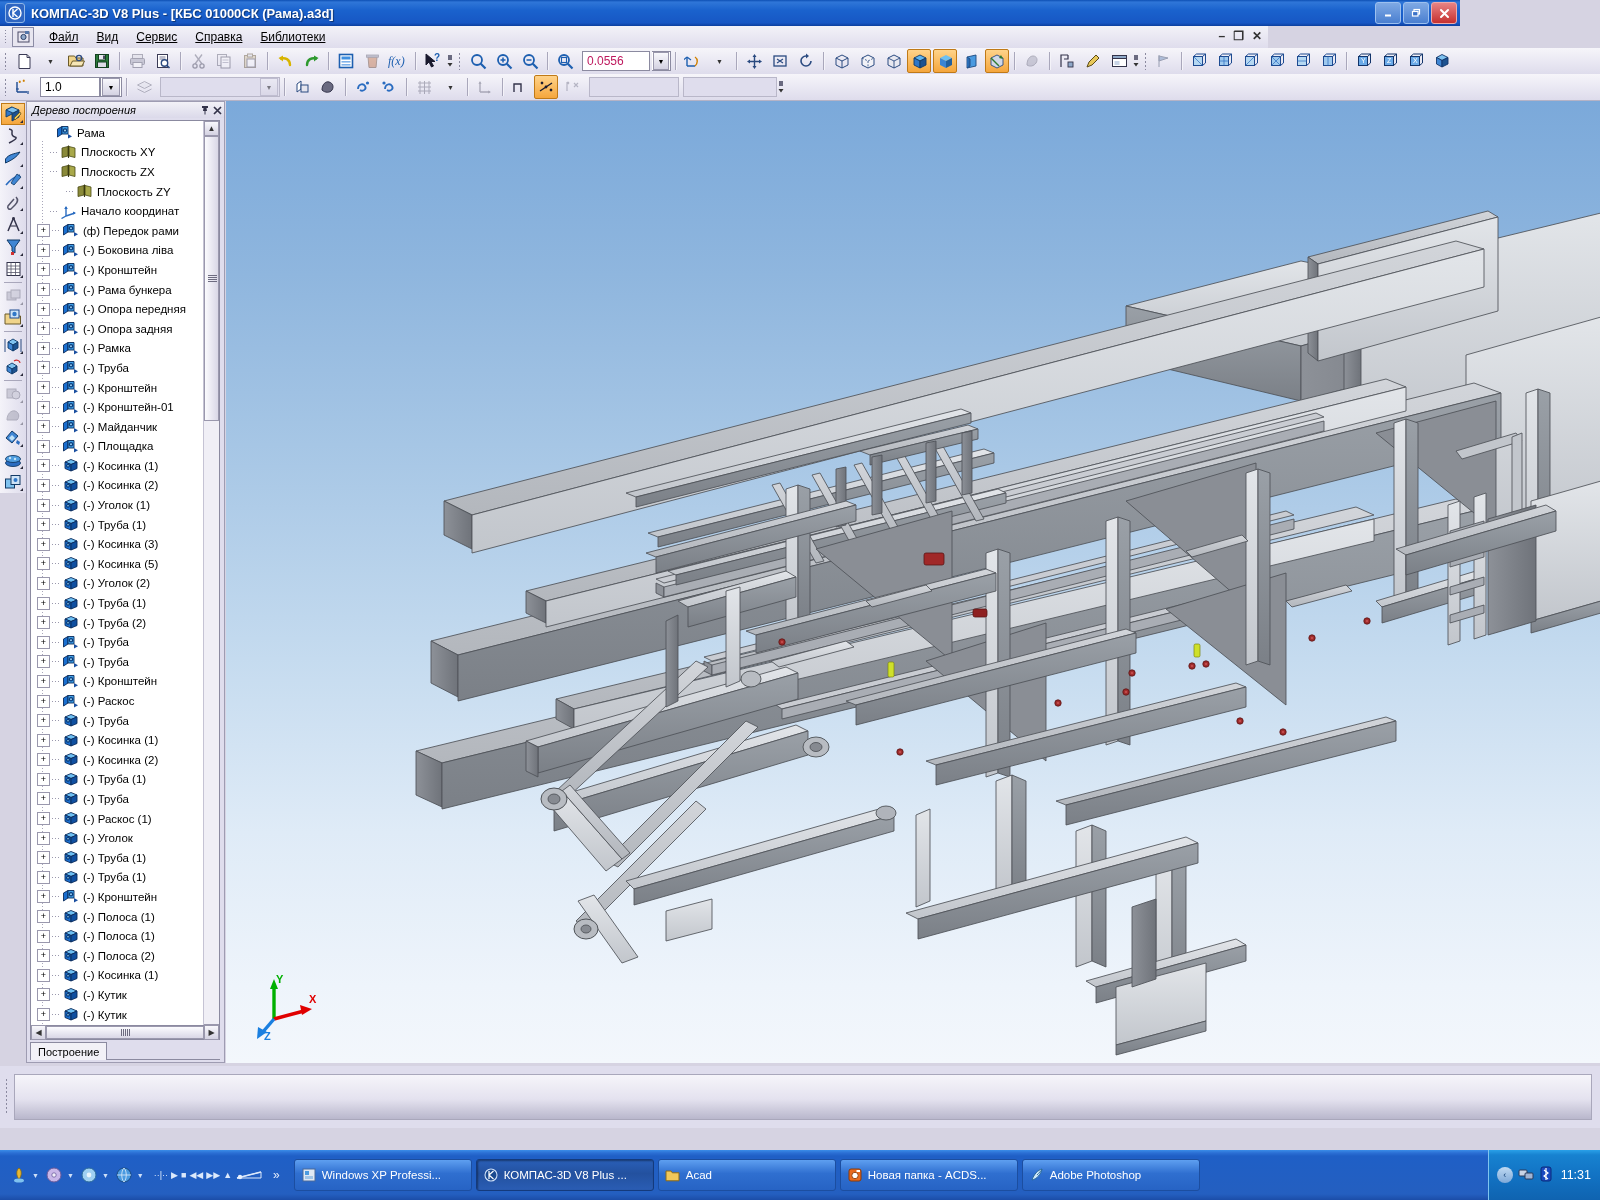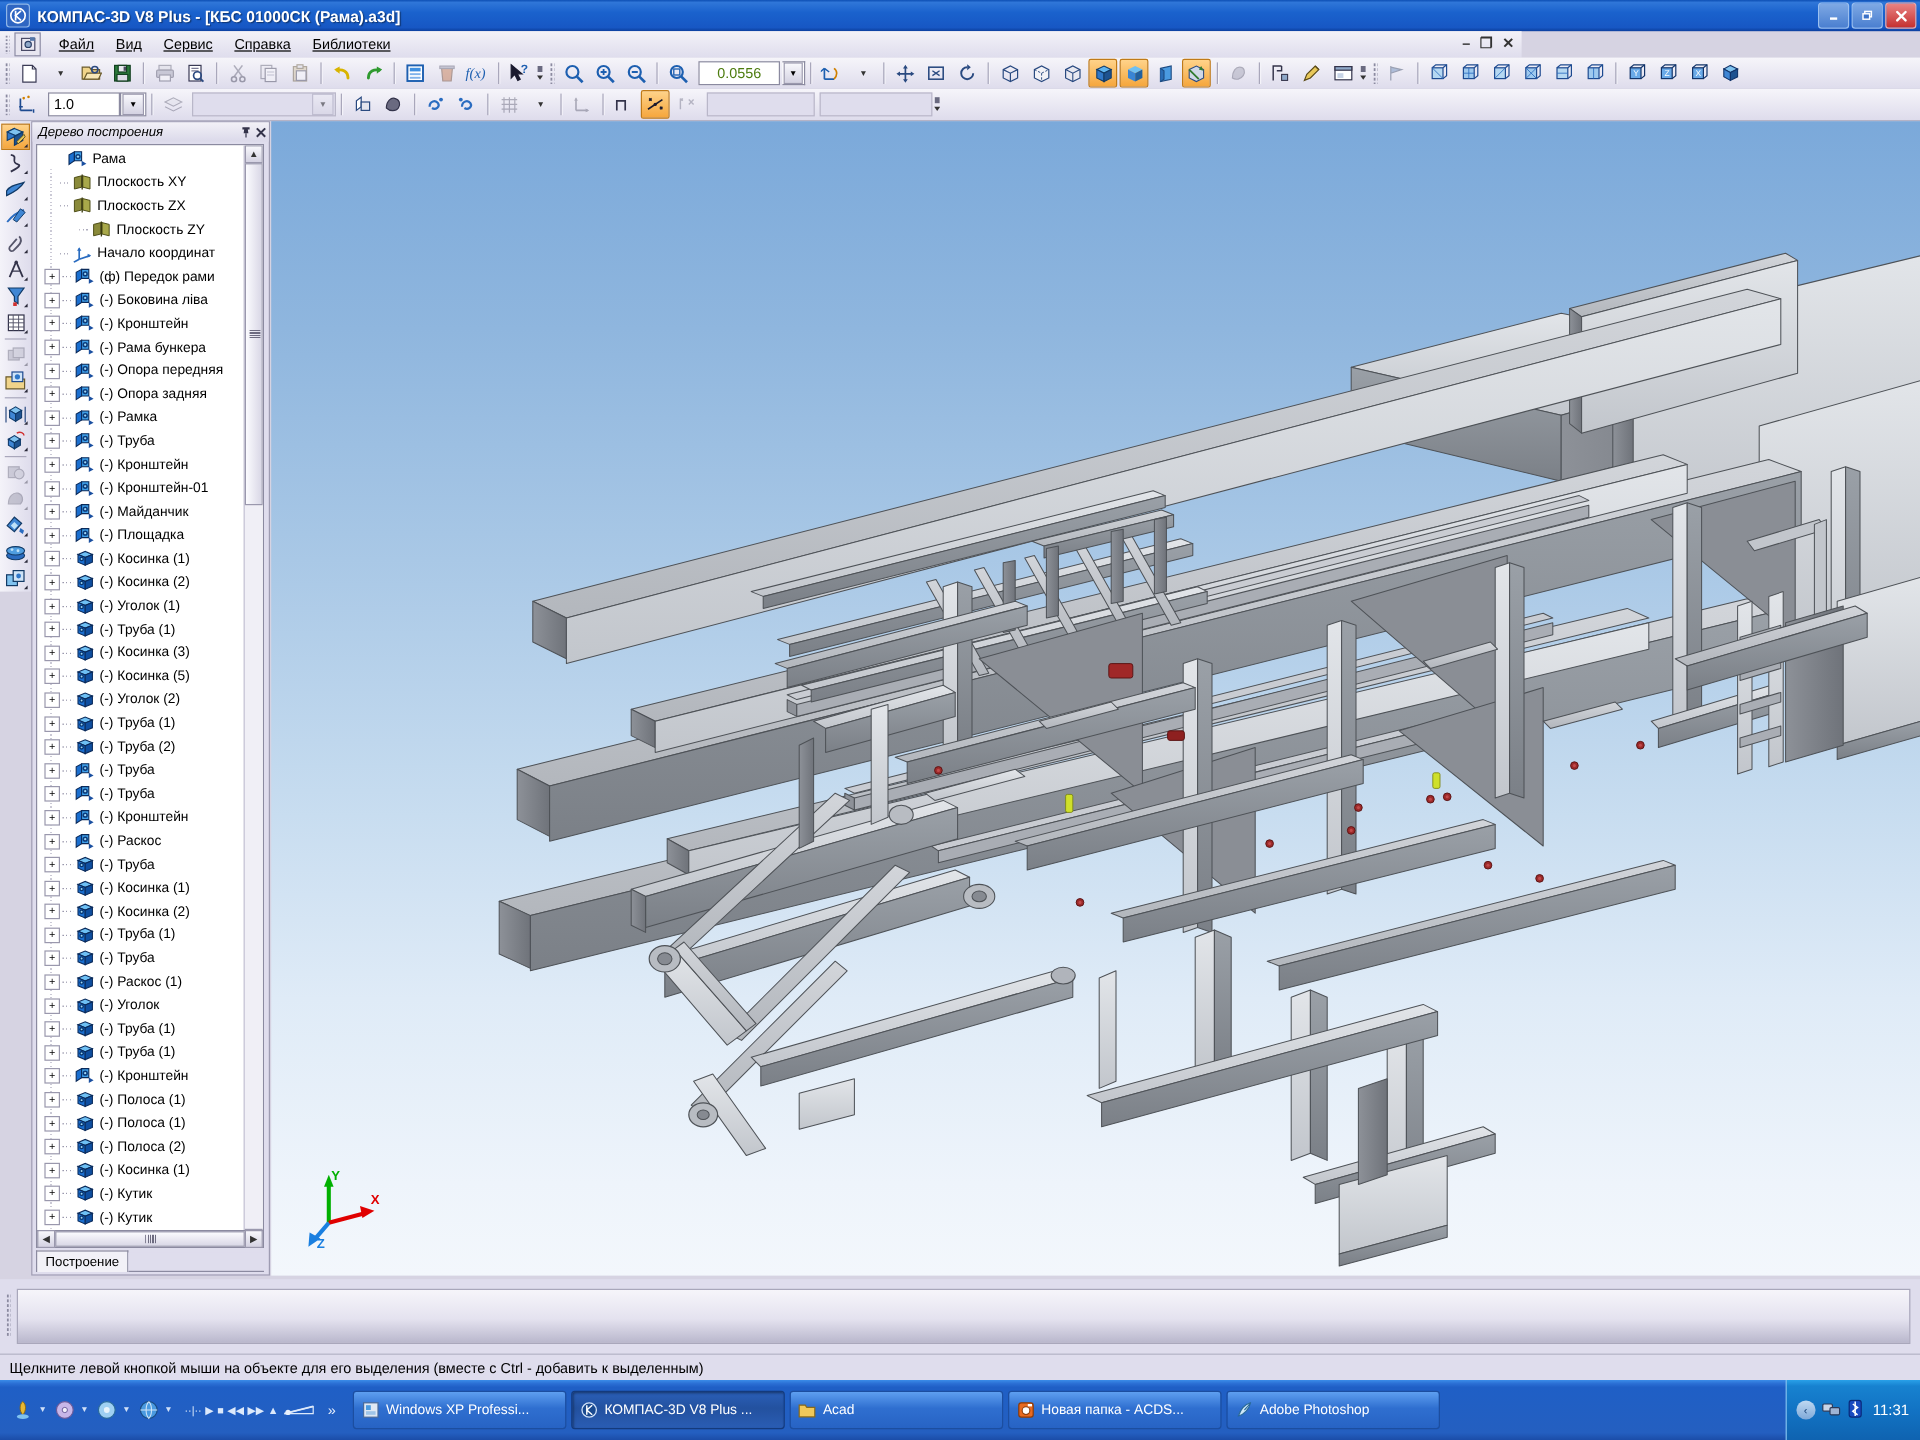--- a/index.html
+++ b/index.html
@@ -7,21 +7,21 @@
     width:1600px;height:1200px;overflow:hidden;
     font-family:"Liberation Sans",sans-serif;
     font-size:12px;
     background:#d6d3e2;
     -webkit-font-smoothing:none;
   }
   .app{position:relative;width:1600px;height:1200px;}
 
   
   .titlebar{
-    position:absolute;left:0;top:0;width:1600px;height:26px;
+    position:absolute;left:0;top:0;width:1460px;height:26px;
     background:linear-gradient(to bottom,#0d4fb4 0%,#2f76d8 8%,#1a62cd 40%,#1757c4 88%,#0c3f9e 100%);
     display:flex;align-items:center;
   }
   .titlebar .tb-icon{
     width:18px;height:18px;margin-left:5px;margin-right:6px;
     border-radius:3px;background:#2f66c2;
     border:1px solid #8fb6e8;display:flex;align-items:center;justify-content:center;
   }
   .titlebar .tb-text{
     color:#fff;font-weight:bold;font-size:13px;
@@ -74,21 +74,21 @@
   .tbtn.disabled{opacity:.42;}
   .tsep{width:1px;height:18px;background:#a9a7bb;margin:0 4px;box-shadow:1px 0 0 #f4f3f9;}
   .tcaret{font-size:7px;color:#333;margin-left:1px;}
   .tinput{
     height:18px;border:1px solid #8b8aa0;background:#fff;
     display:flex;align-items:center;padding:0 4px;font-size:12px;color:#000;
   }
   .tcombo{
     height:18px;border:1px solid #8b8aa0;background:#fff;display:flex;align-items:center;
   }
-  .tcombo .val{flex:1;padding:0 4px;font-size:12px;color:#4d7c0f;white-space:nowrap;text-align:center;}
+  .tcombo .val{flex:1;padding:0 4px;font-size:12px;color:#be185d;white-space:nowrap;}
   .tcombo .arrow{width:16px;height:16px;margin:0 1px;
     background:linear-gradient(to bottom,#f8f8fc,#d4d2e2);border:1px solid #9a98ad;
     display:flex;align-items:center;justify-content:center;font-size:7px;}
   .tcombo.flat{background:#dfdded;border:1px solid #b9b7c9;}
   .tend{width:8px;height:22px;display:flex;align-items:center;justify-content:center;
         font-size:8px;color:#333;}
 
   
   .lefttools{
     position:absolute;left:0;top:101px;width:26px;height:390px;
@@ -1808,23 +1808,20 @@
       <text x="55" y="32" fill="#e00000">X</text>
       <text x="10" y="69" fill="#1a7fe0">Z</text>
     </svg>
   </div>
 
   <div class="bottompanel">
     <div class="bp-grip"></div>
     <div class="bp-field"></div>
   </div>
 
-  <div class="statusbar">
-    <div class="stext">Щелкните левой кнопкой мыши на объекте для его выделения (вместе с Ctrl - добавить к выделенным)</div>
-  </div>
 
   <div class="taskbar">
     <div class="qlaunch">
       <div class="ql-item">
         <svg width="18" height="18" viewBox="0 0 18 18">
           <path d="M9 2 C12 4 12 10 9 13 C6 10 6 4 9 2 Z" fill="#e8b833" stroke="#8a6a10" stroke-width="0.8"></path>
           <ellipse cx="9" cy="14.5" rx="5" ry="2" fill="#7fc2ef"></ellipse>
         </svg>
       </div>
       <span class="ql-caret">▼</span>

